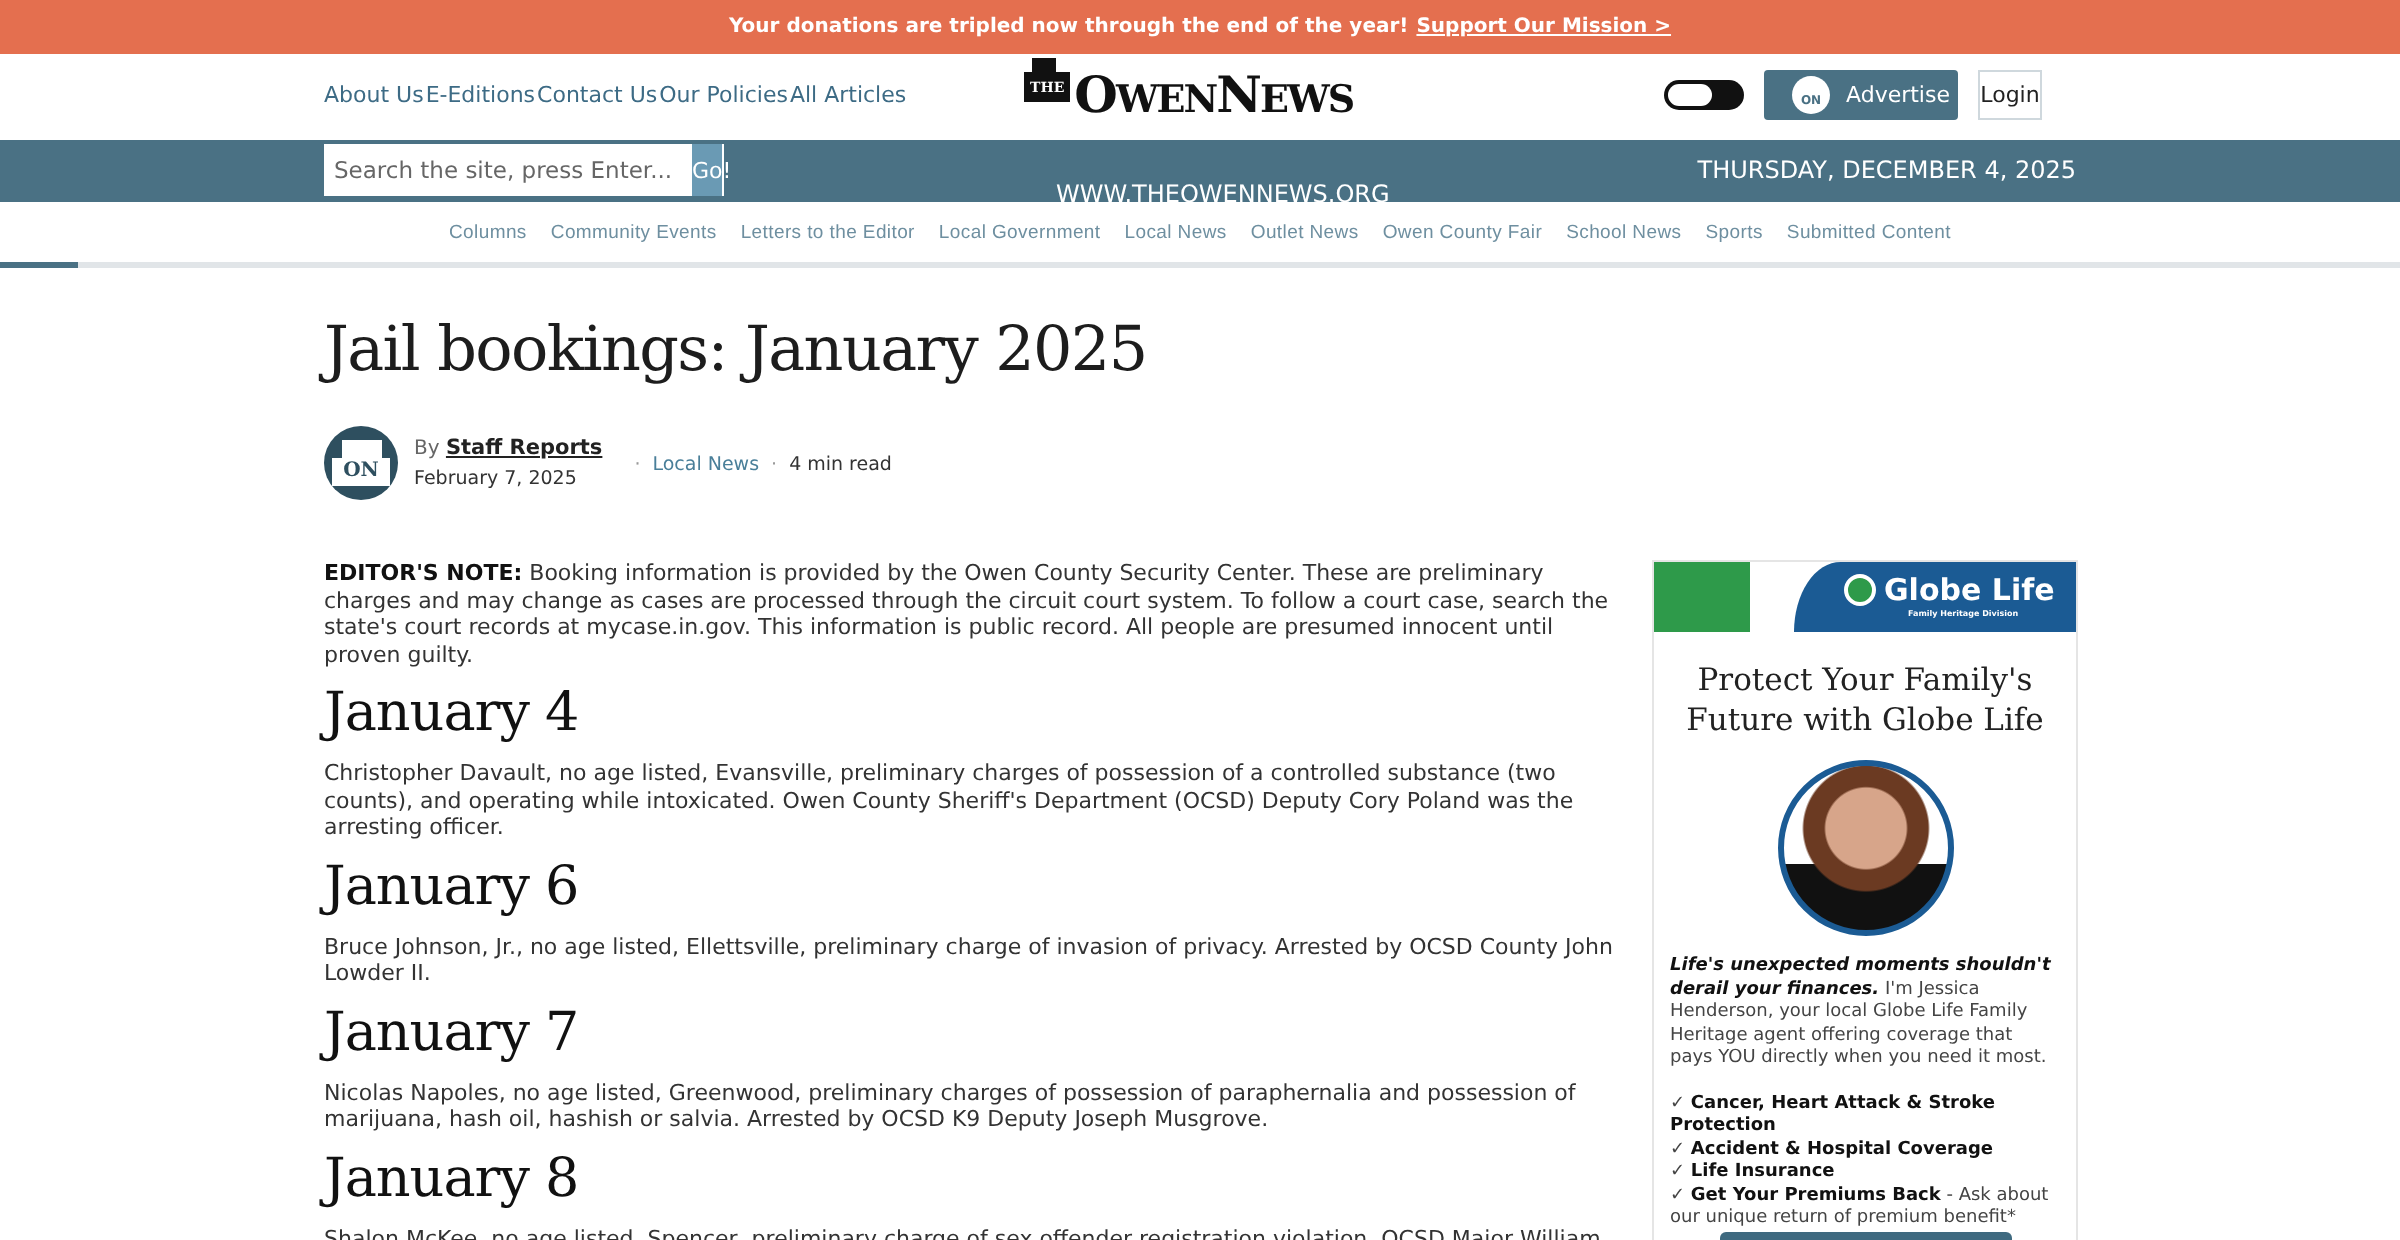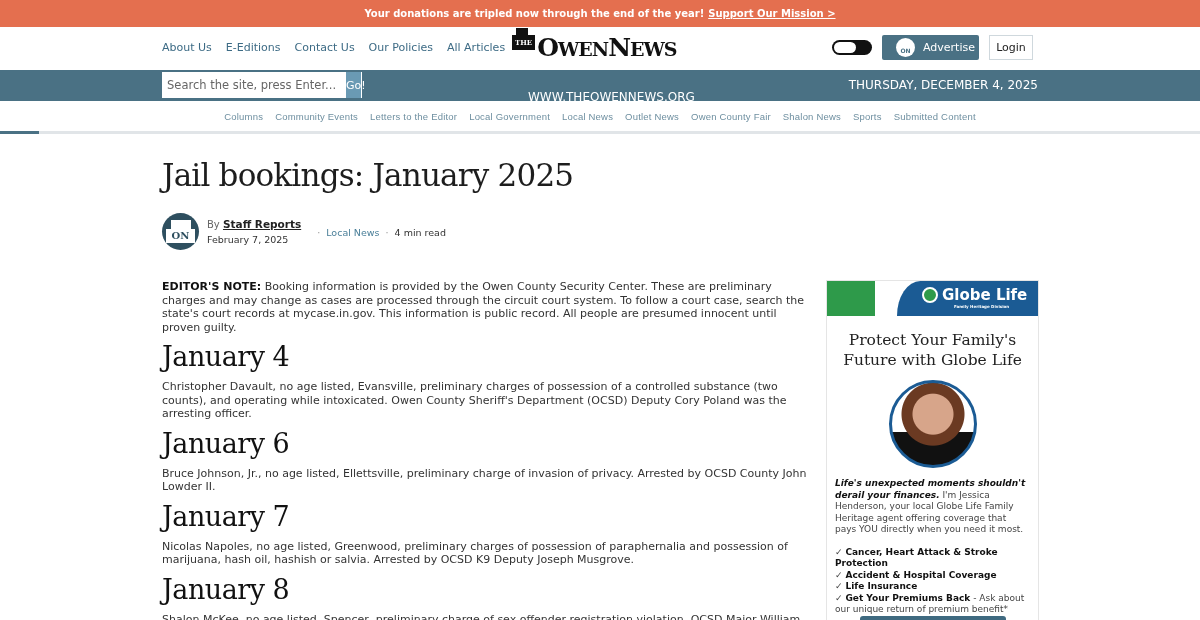--- a/index.html
+++ b/index.html
@@ -4,36 +4,36 @@
 <style>
   * { box-sizing: border-box; margin: 0; padding: 0; }
   html, body { width: 1200px; height: 620px; overflow: hidden; background: #fff; }
   body { font-family: "DejaVu Sans", "Liberation Sans", sans-serif; color: #333; }
 
   .promo-bar { height: 27px; background: #e46f4f; color: #fff; font-size: 10px; font-weight: bold;
     display: flex; align-items: center; justify-content: center; gap: 4px; }
   .promo-bar a { color: #fff; text-decoration: underline; font-weight: 600; }
 
   .header { position: relative; height: 43px; }
-  .top-links { position: absolute; left: 162px; top: 14px; display: flex; gap: 14px; font-size: 11px; }
+  .top-links { position: absolute; left: 162px; top: 14px; display: flex; gap: 1px; font-size: 11px; }
   .top-links a { color: #3d6b85; text-decoration: none; }
   .logo { position: absolute; left: 512px; top: 6px; display: flex; align-items: flex-end; }
   .logo .the { background: #111; color: #fff; font-family: "DejaVu Serif", serif; font-size: 7px;
     font-weight: bold; padding: 3px 3px; margin-right: 2px; margin-bottom: 14px; position: relative; }
   .logo .the::before { content: ""; position: absolute; left: 4px; top: -7px; width: 12px; height: 8px; background: #111; }
   .logo .name { font-family: "DejaVu Serif", "Liberation Serif", serif; font-weight: bold; font-size: 25px;
     color: #111; letter-spacing: -1px; line-height: 30px; }
   .logo .name .sm { font-size: 19px; }
   .toggle { position: absolute; left: 832px; top: 13px; width: 40px; height: 15px; border-radius: 8px; background: #111; }
   .toggle::after { content: ""; position: absolute; left: 2px; top: 2px; width: 22px; height: 11px; border-radius: 6px; background: #fff; }
   .advertise-btn { position: absolute; left: 882px; top: 8px; width: 97px; height: 25px; background: #4a7184;
     color: #fff; font-size: 11px; display: flex; align-items: center; gap: 8px; padding-left: 14px; border-radius: 2px; }
   .advertise-btn .on-icon { width: 19px; height: 19px; border-radius: 50%; background: #fff; color: #4a7184;
     font-size: 6px; font-weight: bold; display: flex; align-items: flex-end; justify-content: center; padding-bottom: 3px; }
-  .login-btn { position: absolute; left: 989px; top: 8px; width: 44px; height: 25px; border: 1px solid #cfd8dd;
+  .login-btn { position: absolute; left: 989px; top: 8px; width: 32px; height: 25px; border: 1px solid #cfd8dd;
     background: #fff; color: #222; font-size: 11px; display: flex; align-items: center; justify-content: center; }
 
   .blue-bar { height: 31px; background: #4a7184; position: relative; color: #fff; }
   .search-input { position: absolute; left: 162px; top: 2px; width: 200px; height: 26px; border: none;
     font-size: 11.5px; padding-left: 5px; color: #555; font-family: "DejaVu Sans", sans-serif; }
   .search-input::placeholder { color: #666; }
   .go-btn { position: absolute; left: 346px; top: 2px; width: 15px; height: 26px; background: #6a9ab4; color: #fff;
     font-size: 11px; border: none; font-family: "DejaVu Sans", sans-serif; }
   .site-url { position: absolute; left: 528px; top: 20px; font-size: 12px; }
   .date-display { position: absolute; right: 162px; top: 8px; font-size: 12px; }
@@ -119,21 +119,21 @@
 </div>
 
 <nav class="cat-nav">
   <a href="#">Columns</a>
   <a href="#">Community Events</a>
   <a href="#">Letters to the Editor</a>
   <a href="#">Local Government</a>
   <a href="#">Local News</a>
   <a href="#">Outlet News</a>
   <a href="#">Owen County Fair</a>
-  <a href="#">Shalon News</a>
+  <a href="#">School News</a>
   <a href="#">Sports</a>
   <a href="#">Submitted Content</a>
 </nav>
 <div class="progress-track">
   <div class="progress-fill"></div>
 </div>
 
 <h1 class="title">Jail bookings: January 2025</h1>
 
 <div class="byline">

